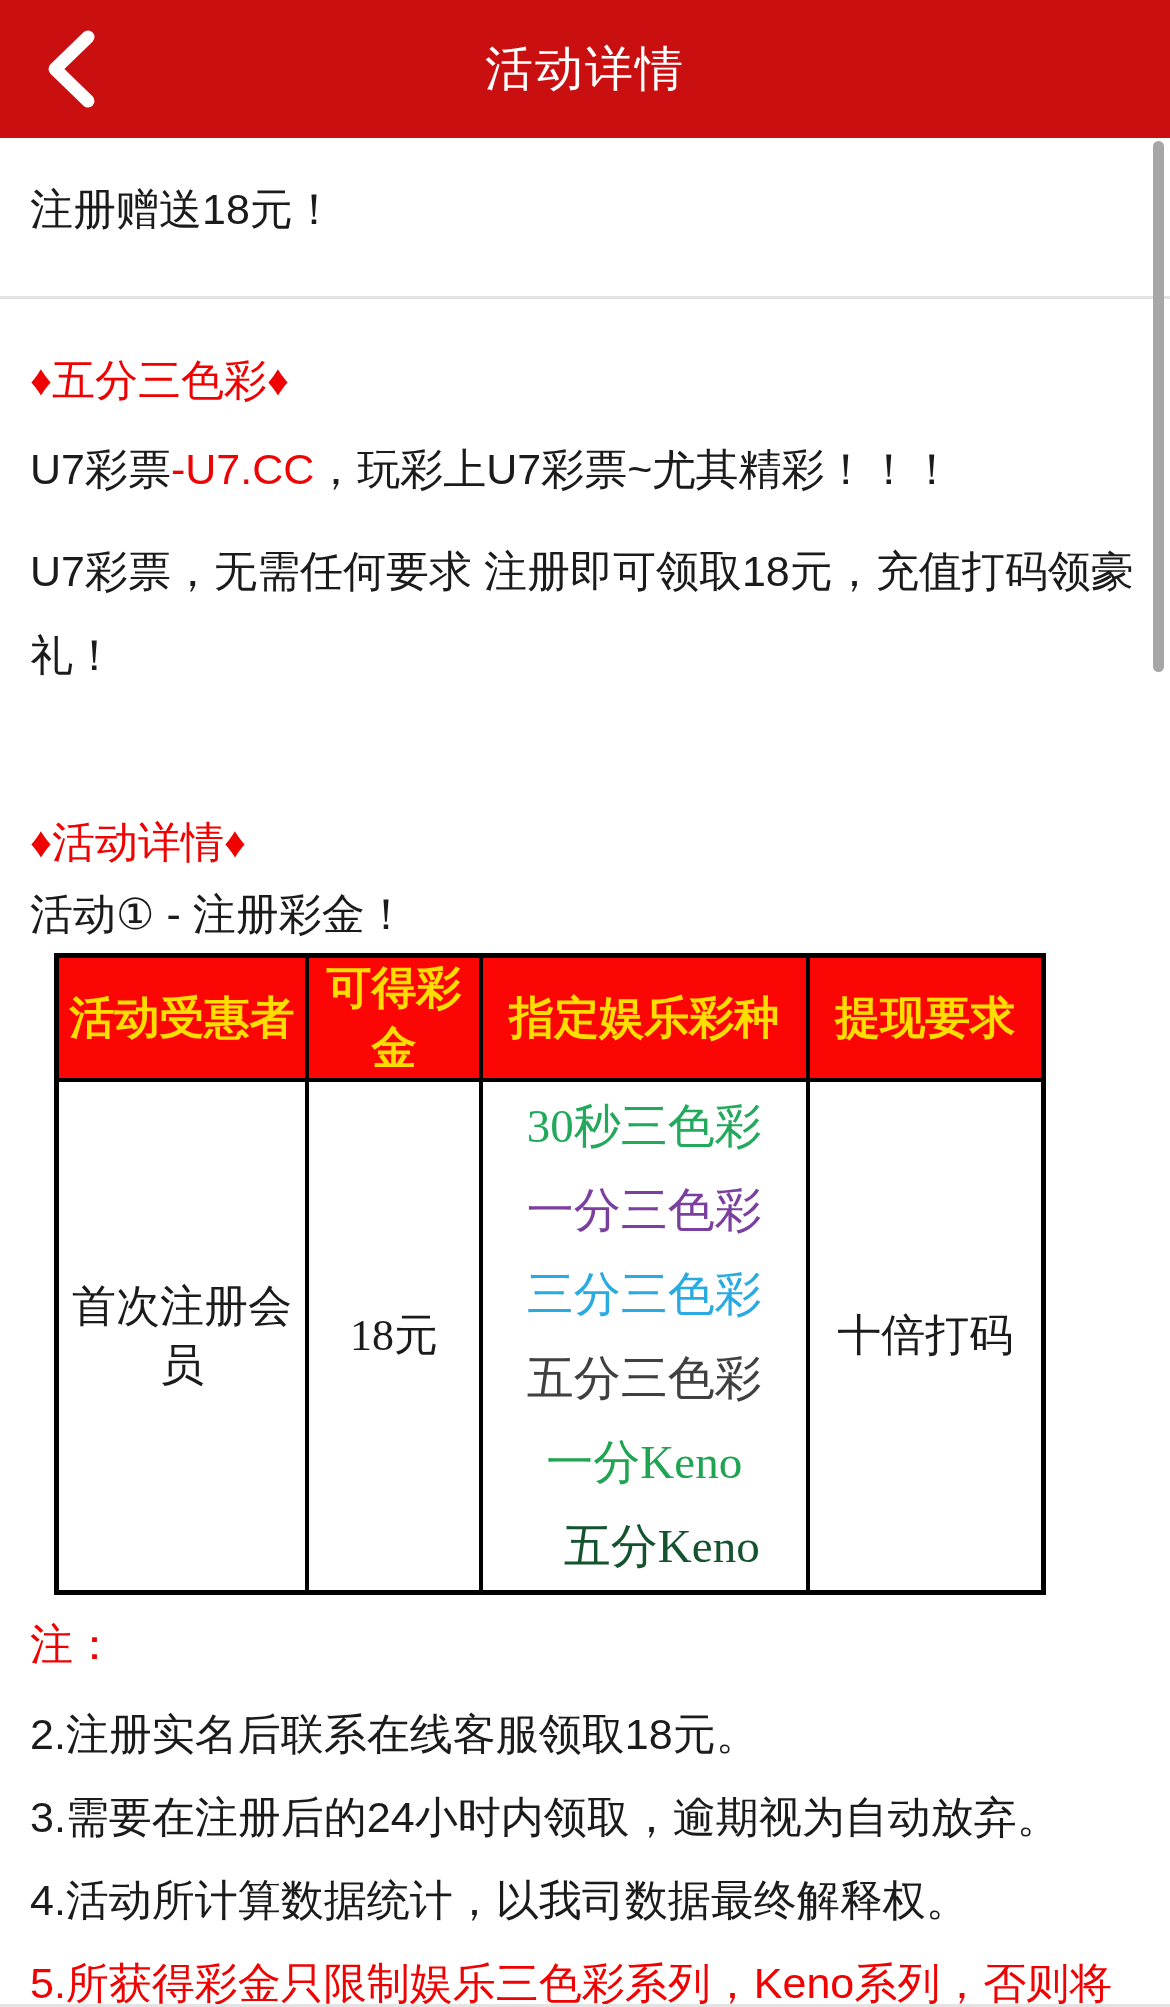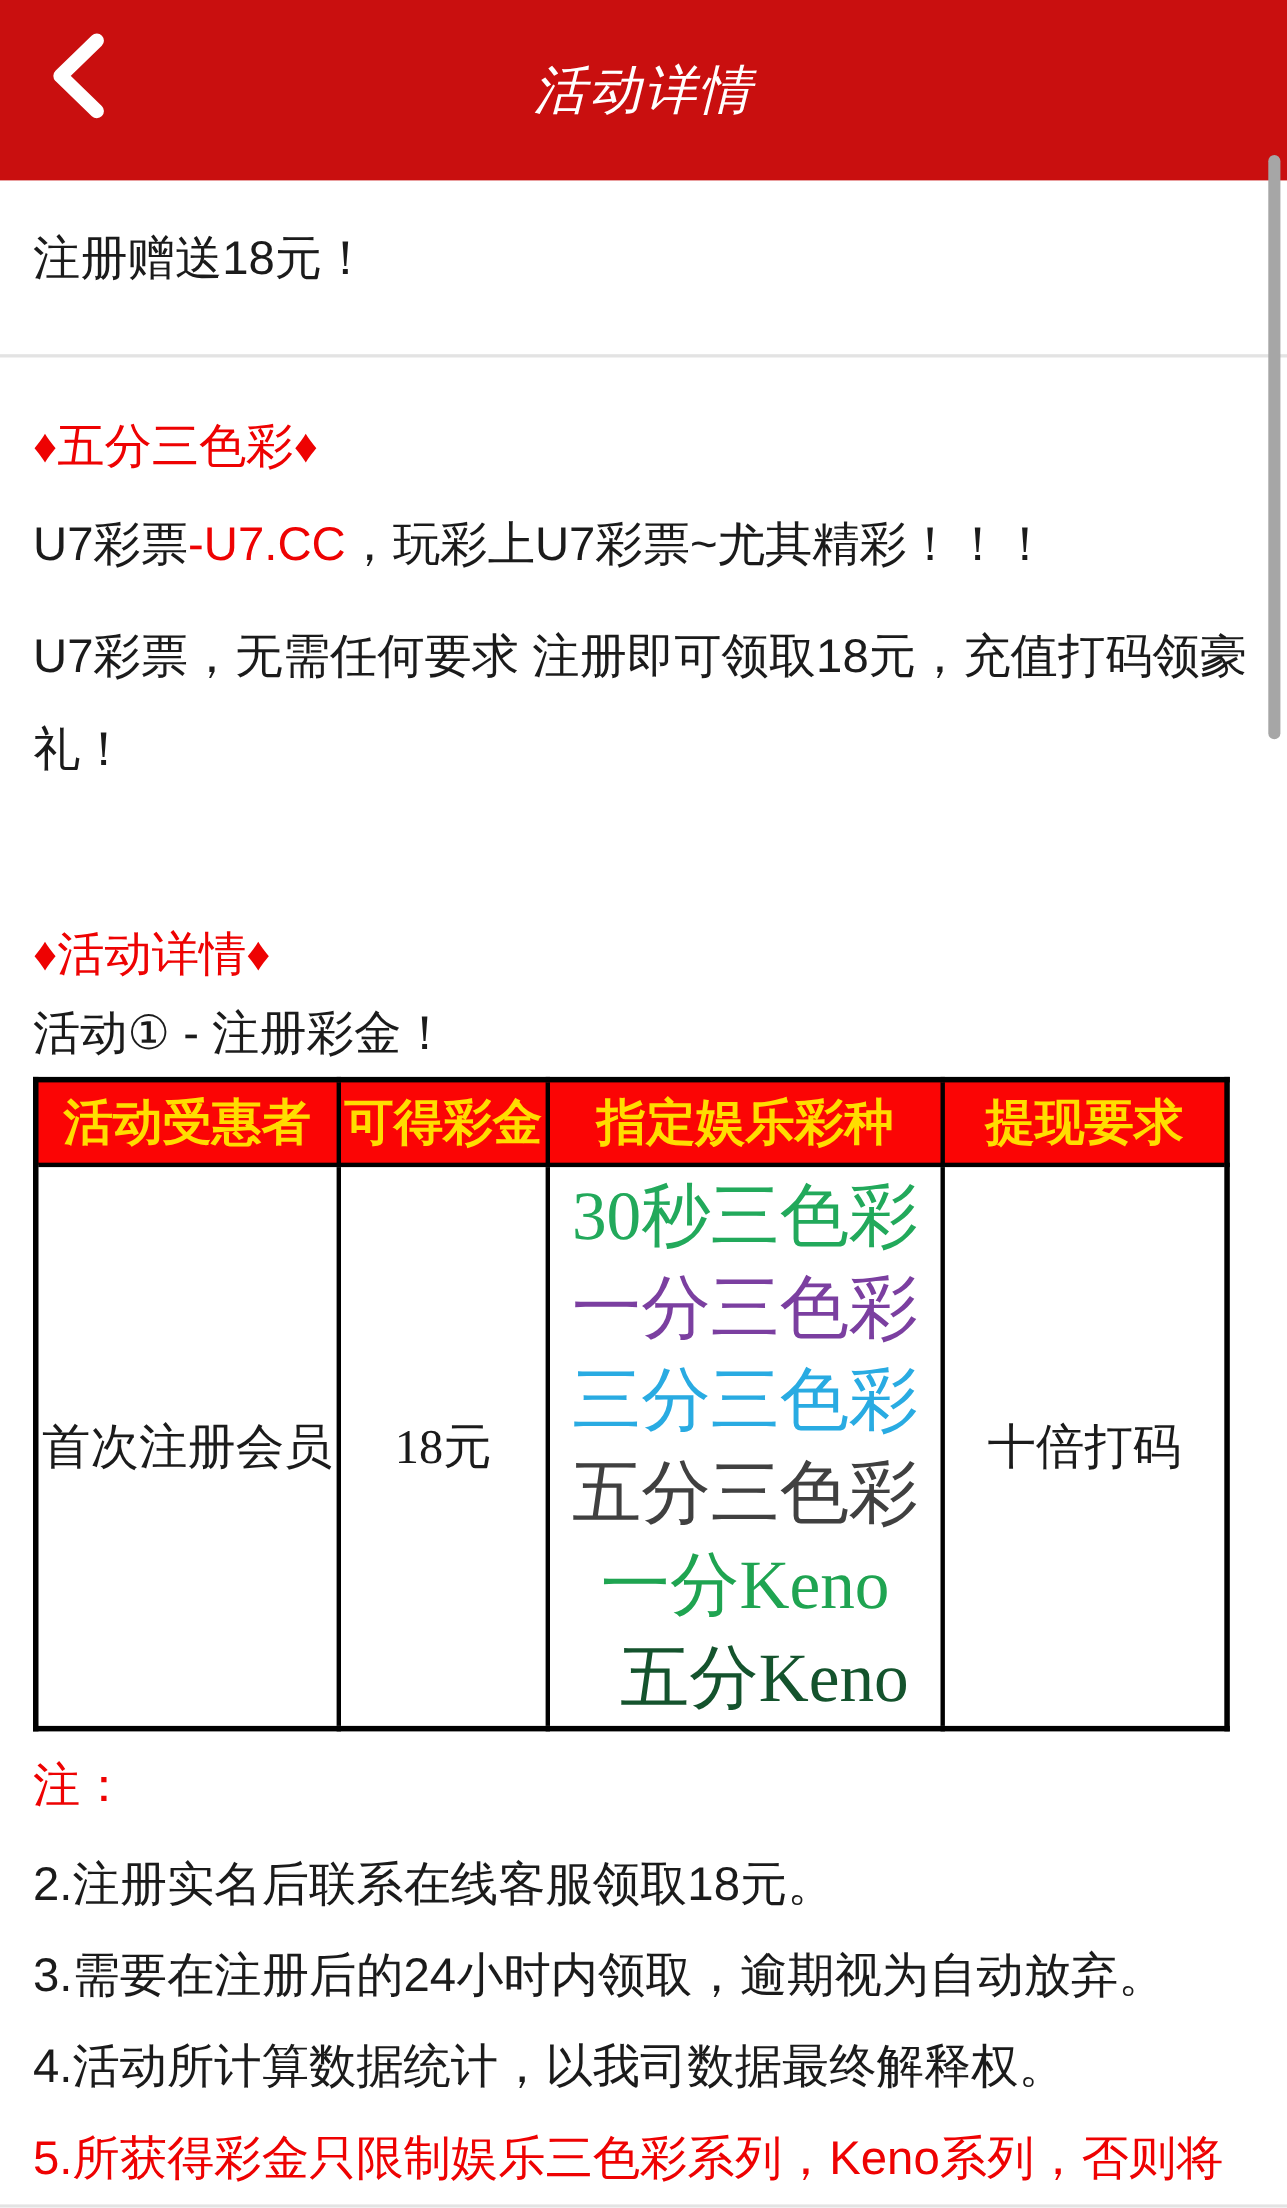--- a/index.html
+++ b/index.html
@@ -5,24 +5,23 @@
   * { margin:0; padding:0; box-sizing:border-box; }
   html,body { background:#ffffff; }
   body {
     width:1170px; height:2007px;
     position:relative; overflow:hidden;
     font-family:"Liberation Sans","DejaVu Sans",sans-serif;
     color:var(--text,#1b1b1b);
   }
   
   .app-header {
-    height:164px; background:var(--header-bg,#c90f0f);
+    height:138px; background:var(--header-bg,#c90f0f);
     display:flex; align-items:center; justify-content:center;
     position:relative;
-    font-style:italic;
   }
   .app-header h1 {
     color:#ffffff; font-size:48px; font-weight:normal; letter-spacing:2px;
   }
   .back-btn {
     position:absolute; left:36px; top:26px;
     width:70px; height:86px;
     background:transparent; border:none; cursor:pointer;
     display:flex; align-items:center; justify-content:center;
   }
@@ -30,34 +29,35 @@
   .content { padding:0 30px; }
   .banner { margin-top:44px; font-size:43px; line-height:1.3; color:var(--text,#1b1b1b); }
   .divider { margin:58px -30px 0; height:3px; background:var(--divider,#e3e3e3); }
   .red-heading { margin-top:54px; font-size:43px; line-height:1.3; font-weight:normal; color:var(--accent-red,#ee0202); }
   .red-heading.second { margin-top:118px; }
   .para { margin-top:18px; font-size:43px; line-height:84px; }
   .brand { color:var(--brand-red,#ee0202); }
   .subtitle { margin-top:14px; font-size:43px; line-height:1.35; }
   
   table.bonus {
-    margin-top:10px; width:1088px;
+    margin-top:10px; width:992px;
     border-collapse:collapse; table-layout:fixed;
     border:5px solid var(--table-border,#000);
+    margin-left:24px;
   }
   table.bonus th, table.bonus td { border:4px solid var(--table-border,#000); text-align:center; vertical-align:middle; }
   table.bonus th {
     height:78px; background:var(--table-header-bg,#fb0505);
     color:var(--table-header-text,#ffdd00);
     font-size:45px; font-weight:bold;
   }
   table.bonus td { height:484px; font-size:44px; background:#ffffff; }
   td.serif-num, .game { font-family:"Liberation Serif","DejaVu Serif",serif; }
   .game-list { display:flex; flex-direction:column; justify-content:center; gap:32px; padding:18px 0; }
-  .game { font-size:63px; line-height:52px; }
+  .game { font-size:47px; line-height:52px; }
   
   .note-label { margin-top:22px; font-size:43px; line-height:1.3; color:var(--accent-red,#ee0202); }
   .notes { margin-top:20px; }
   .note { font-size:43px; line-height:83px; }
   .note.warning { color:var(--accent-red,#ee0202); }
   
   .scrollbar-thumb {
     position:absolute; right:6px; top:141px;
     width:11px; height:531px; border-radius:6px;
     background:var(--scrollbar,#a6a6a6);

